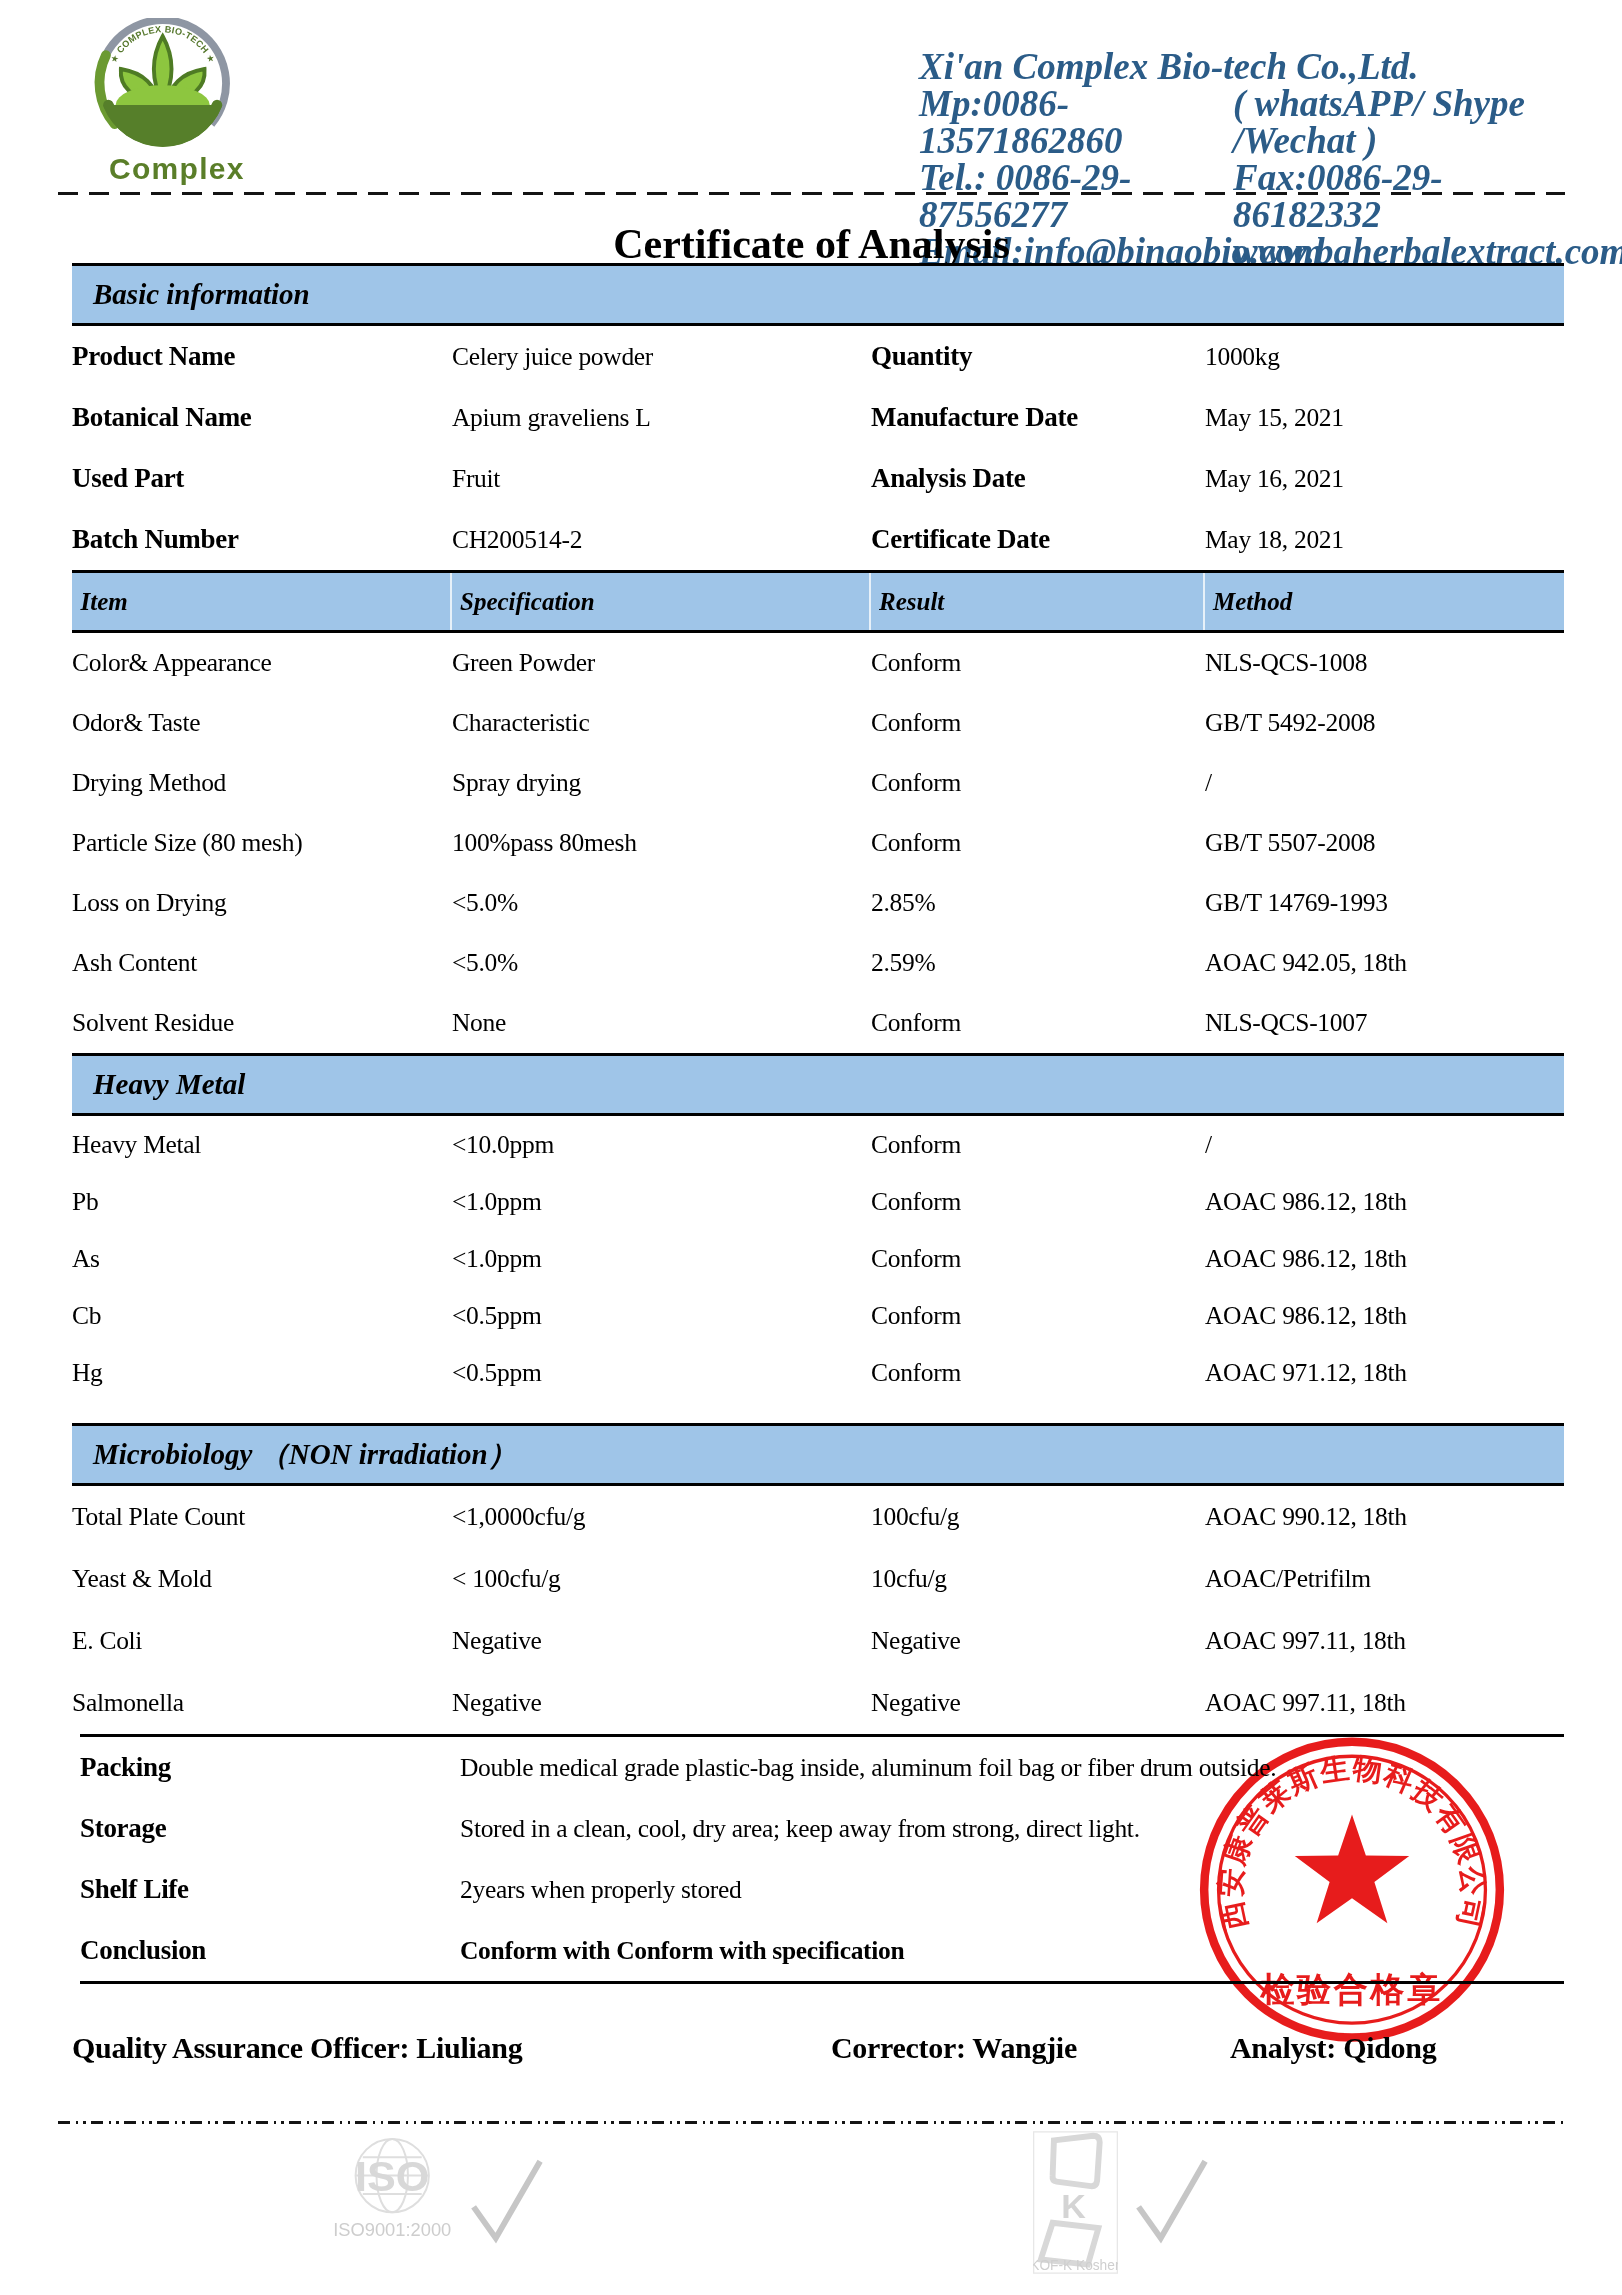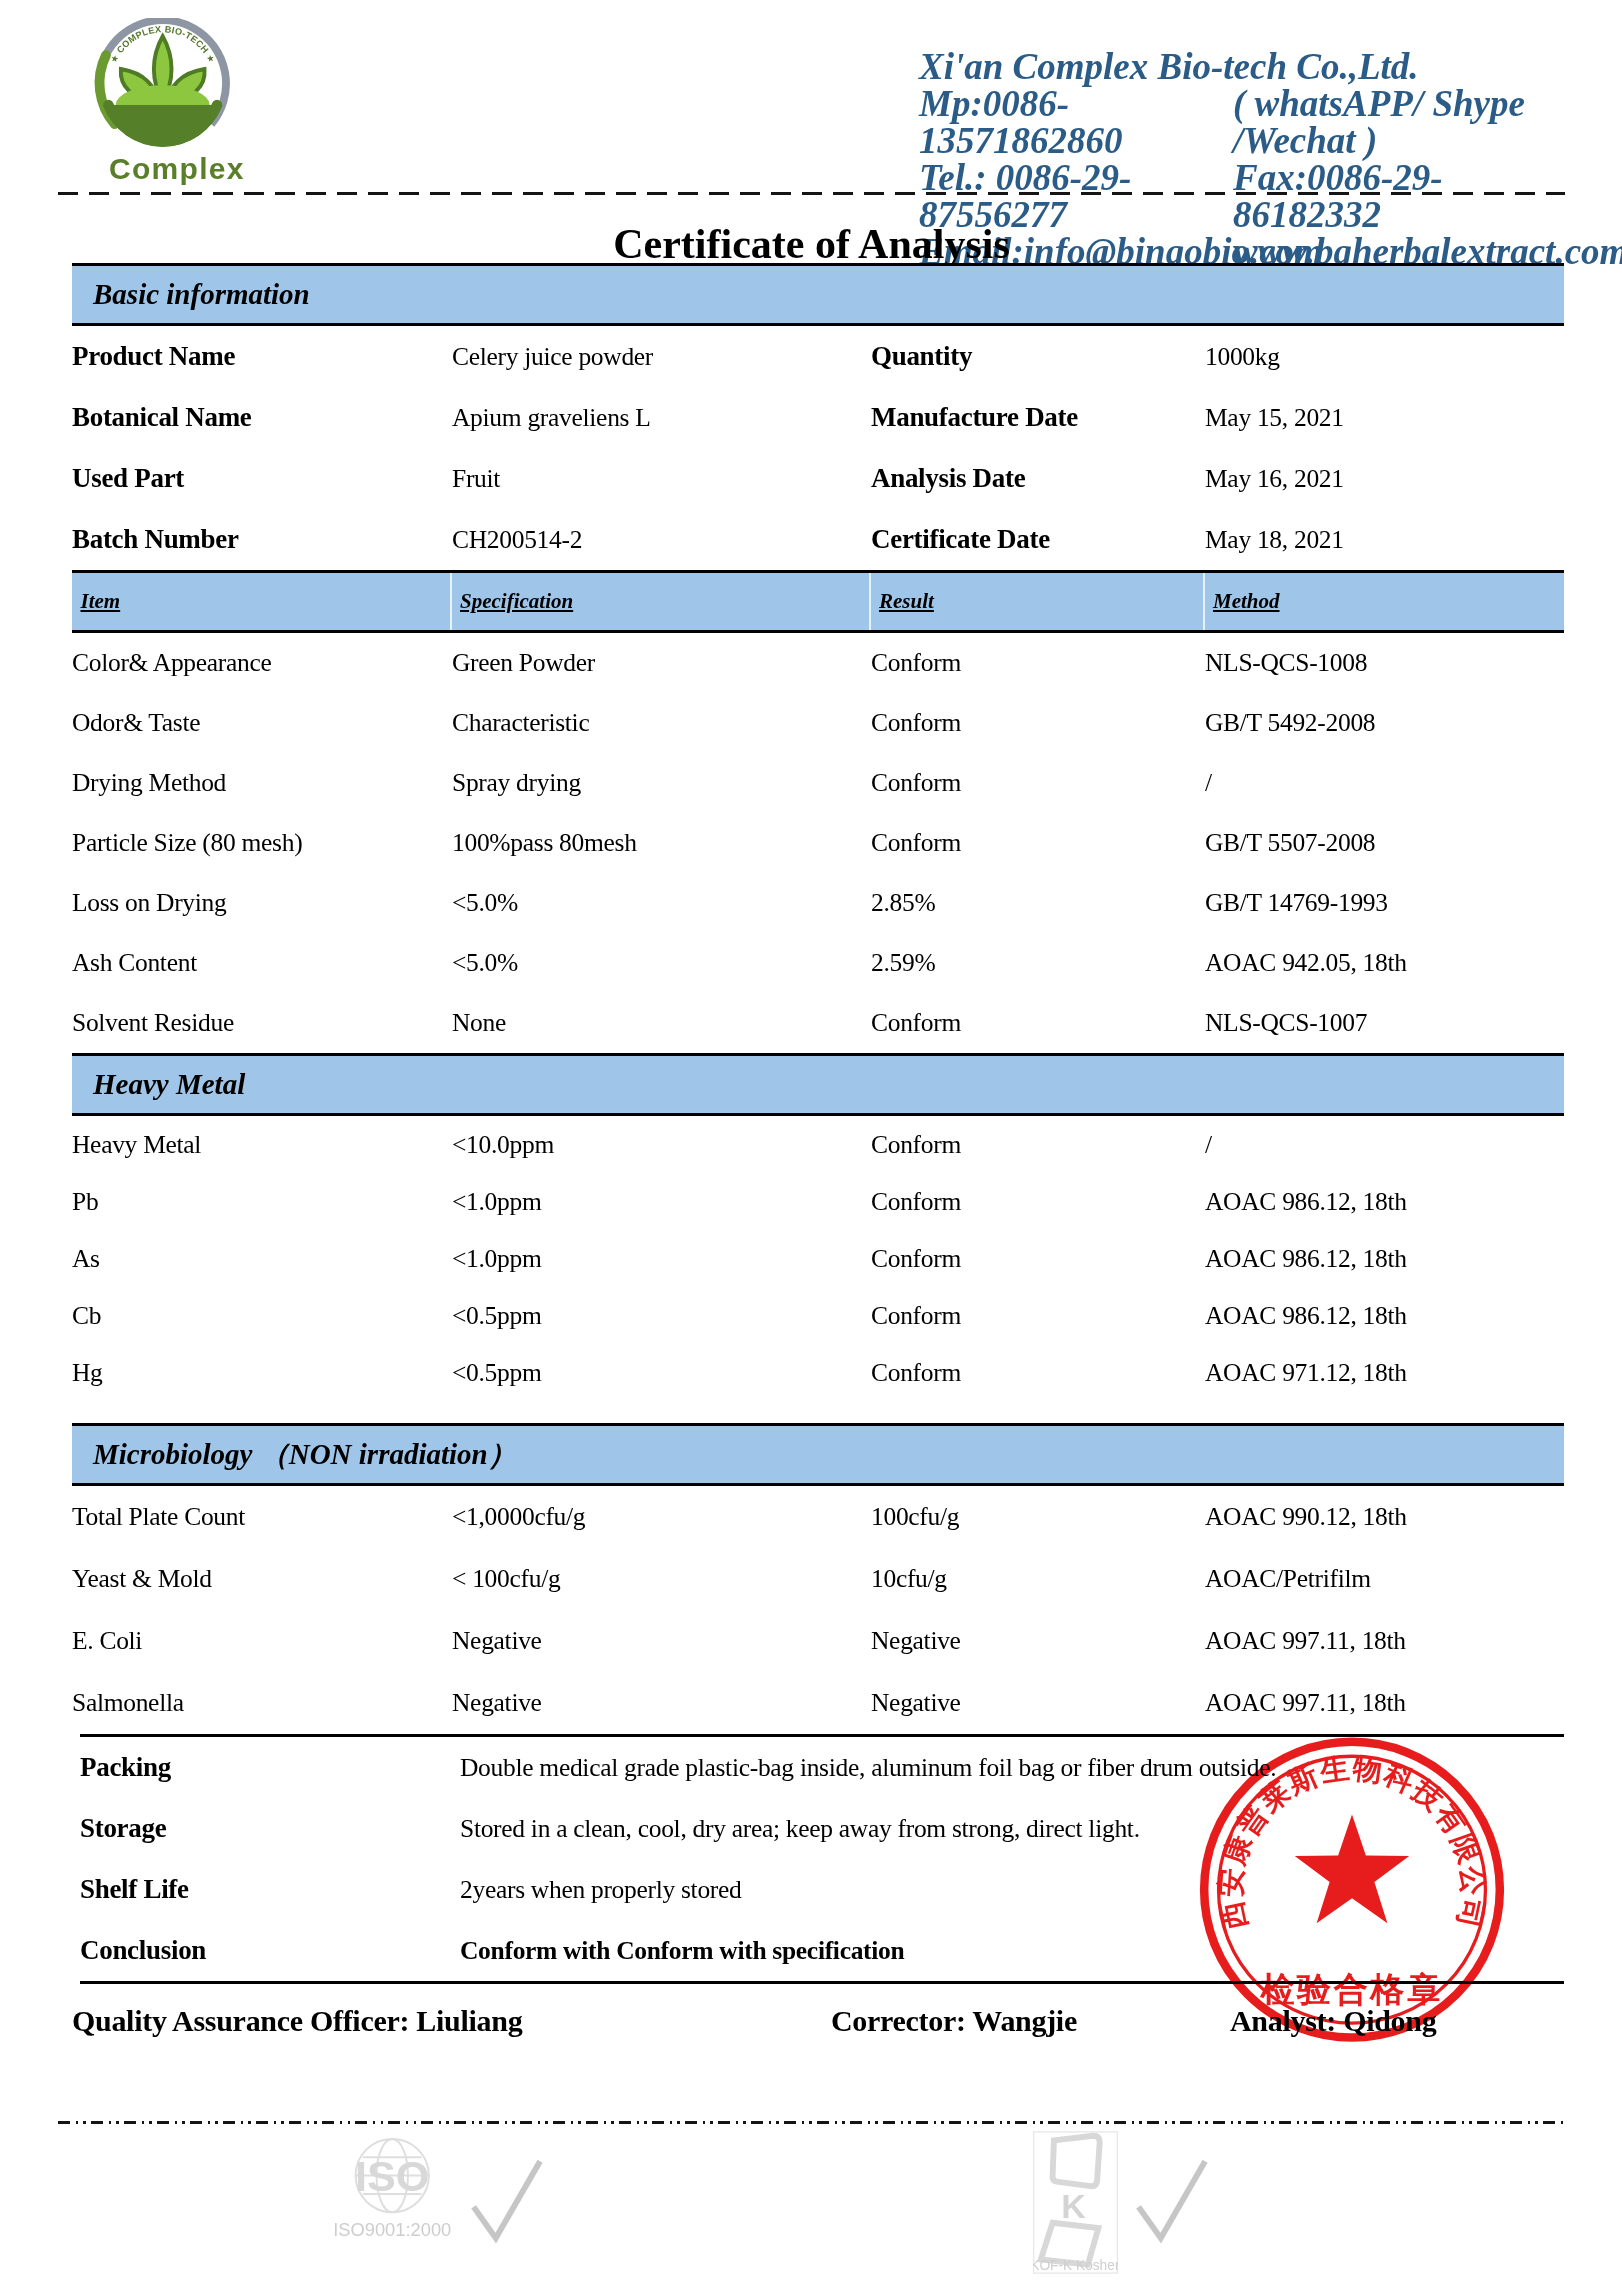--- a/index.html
+++ b/index.html
@@ -33,38 +33,38 @@
   }
 
   
   .coa { position:absolute; left:72px; top:263px; width:1492px; }
   .band {
     background:#9fc5e8; border-top:3.3px solid #000; border-bottom:3.3px solid #000;
     height:63px; display:flex; align-items:center; padding-left:21px;
     font-weight:bold; font-style:italic; font-size:29px; position:relative;
   }
   .band .divider { position:absolute; top:0; bottom:0; width:2px; background:rgba(255,255,255,0.75); }
-  .band .hdr-cell { position:absolute; top:0; bottom:0; display:flex; align-items:center; font-size:21px;text-decoration:underline; }
+  .band .hdr-cell { position:absolute; top:0; bottom:0; display:flex; align-items:center; font-size:25px; }
 
   .grid4 { display:grid; grid-template-columns:380px 419px 334px 360px; }
   .grid4 .cell { display:flex; align-items:center; font-size:25.5px; letter-spacing:-0.3px; overflow:visible; white-space:nowrap; }
   .grid4 .lbl { font-weight:bold; font-size:27px; }
   .basic-grid .cell { height:61px; }
   .spec-grid .cell { height:60px; }
   .heavy-grid .cell { height:57px; }
   .micro-grid .cell { height:62px; }
   .spacer34 { height:22px; }
 
   .footer-sec { border-top:3.3px solid #000; border-bottom:3.3px solid #000;margin-left:8px; }
   .footer-grid { display:grid; grid-template-columns:380px 1112px; }
   .footer-grid .cell { height:61px; display:flex; align-items:center; font-size:25.5px; letter-spacing:-0.3px; white-space:nowrap; }
   .footer-grid .lbl { font-weight:bold; font-size:27px; }
   .bold-val { font-weight:bold; }
 
-  .sign-row { display:grid; grid-template-columns:759px 399px 334px; height:73px; align-items:center; }
+  .sign-row { display:grid; grid-template-columns:759px 399px 334px; height:73px; align-items:center;margin-top:27px; }
   .sign-row .sig { font-weight:bold; font-size:30px; white-space:nowrap; letter-spacing:-0.3px; }
 
   .dash-bottom {
     position:absolute; left:58px; right:58px; top:2121px; height:3.3px;
     background:repeating-linear-gradient(90deg,#141414 0 12.4px,transparent 12.4px 17.7px,#141414 17.7px 20px,transparent 20px 25.5px,#141414 25.5px 28px,transparent 28px 33px);
   }
 
   
   .stamp { position:absolute; left:1195px; top:1734px; width:314px; height:314px;
     mix-blend-mode:multiply; opacity:0.95; }

